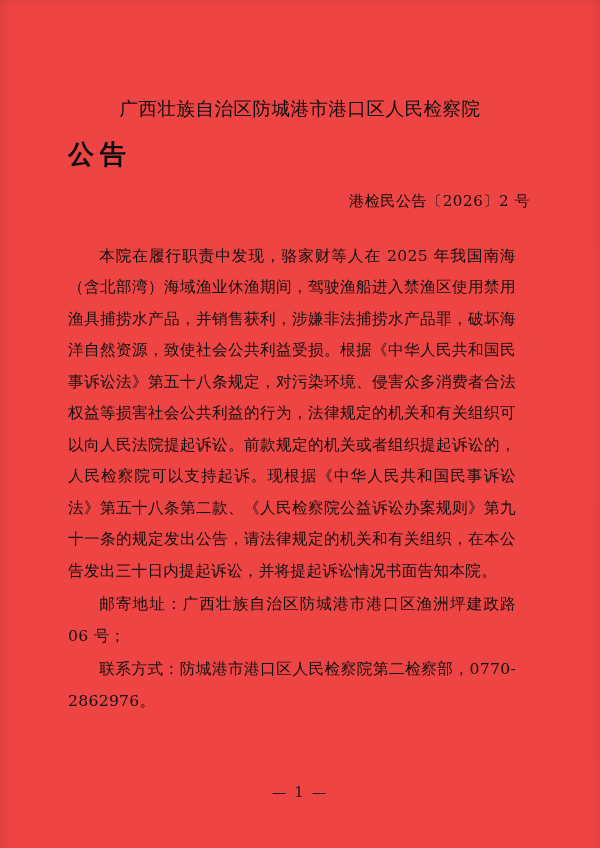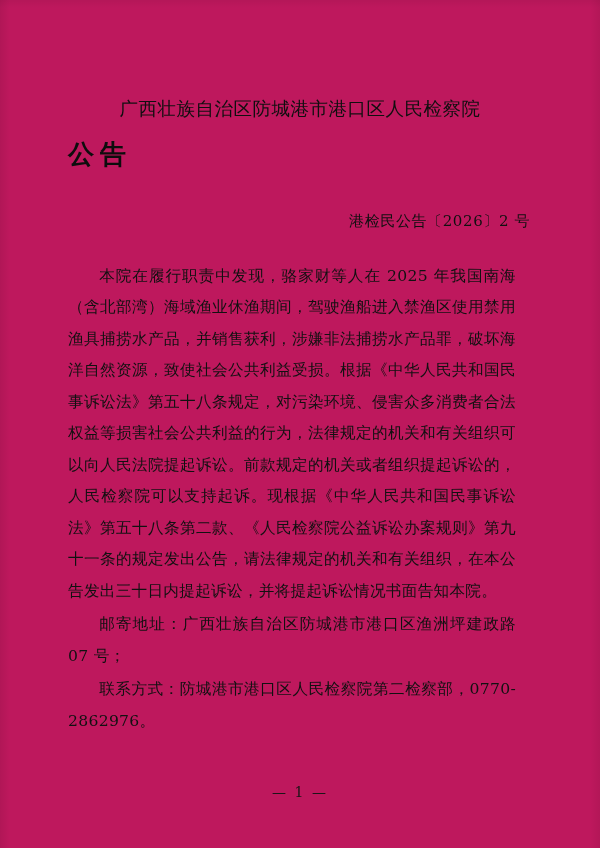--- a/index.html
+++ b/index.html
@@ -12,21 +12,21 @@
     background: #ffffff;
     font-family: "DejaVu Serif", "Liberation Serif", serif;
     color: #111111;
     overflow: hidden;
   }
   .page {
     position: relative;
     width: 600px;
     height: 848px;
     box-sizing: border-box;
-    background: #be185d;
+    background: #ef4444;
   }
   .sheet {
     position: absolute;
     left: 0;
     top: 0;
     width: 600px;
     height: 848px;
     box-sizing: border-box;
     padding: 95px 68px 40px 68px;
   }
@@ -42,21 +42,21 @@
   }
   .doc-subtitle {
     text-align: left;
     font-size: 26px;
     font-weight: bold;
     letter-spacing: 6px;
     margin: 14px 0 0 0;
     color: #0d0d0d;
   }
   .doc-number {
-    margin-top: 40px;
+    margin-top: 20px;
     text-align: right;
     font-size: 15px;
     letter-spacing: 0.6px;
     padding-right: 2px;
     color: #101010;
   }
   .body-text {
     margin-top: 30px;
     font-size: 15.6px;
     line-height: 2.02;
@@ -117,21 +117,21 @@
   <div class="sheet">
 
     <div class="doc-title">广西壮族自治区防城港市港口区人民检察院</div>
 
     <div class="doc-subtitle">公告</div>
 
     <div class="doc-number">港检民公告〔2026〕2 号</div>
 
     <div class="body-text">
       <p class="para">本院在履行职责中发现，骆家财等人在 2025 年我国南海（含北部湾）海域渔业休渔期间，驾驶渔船进入禁渔区使用禁用渔具捕捞水产品，并销售获利，涉嫌非法捕捞水产品罪，破坏海洋自然资源，致使社会公共利益受损。根据《中华人民共和国民事诉讼法》第五十八条规定，对污染环境、侵害众多消费者合法权益等损害社会公共利益的行为，法律规定的机关和有关组织可以向人民法院提起诉讼。前款规定的机关或者组织提起诉讼的，人民检察院可以支持起诉。现根据《中华人民共和国民事诉讼法》第五十八条第二款、《人民检察院公益诉讼办案规则》第九十一条的规定发出公告，请法律规定的机关和有关组织，在本公告发出三十日内提起诉讼，并将提起诉讼情况书面告知本院。</p>
-      <p class="para">邮寄地址：广西壮族自治区防城港市港口区渔洲坪建政路 07 号；</p>
+      <p class="para">邮寄地址：广西壮族自治区防城港市港口区渔洲坪建政路 06 号；</p>
       <p class="para">联系方式：防城港市港口区人民检察院第二检察部，0770-2862976。</p>
     </div>
 
   </div>
 
   <div class="page-number">— 1 —</div>
 
   <div class="edge-shadow-left"></div>
   <div class="edge-shadow-right"></div>
   <div class="edge-shadow-top"></div>

